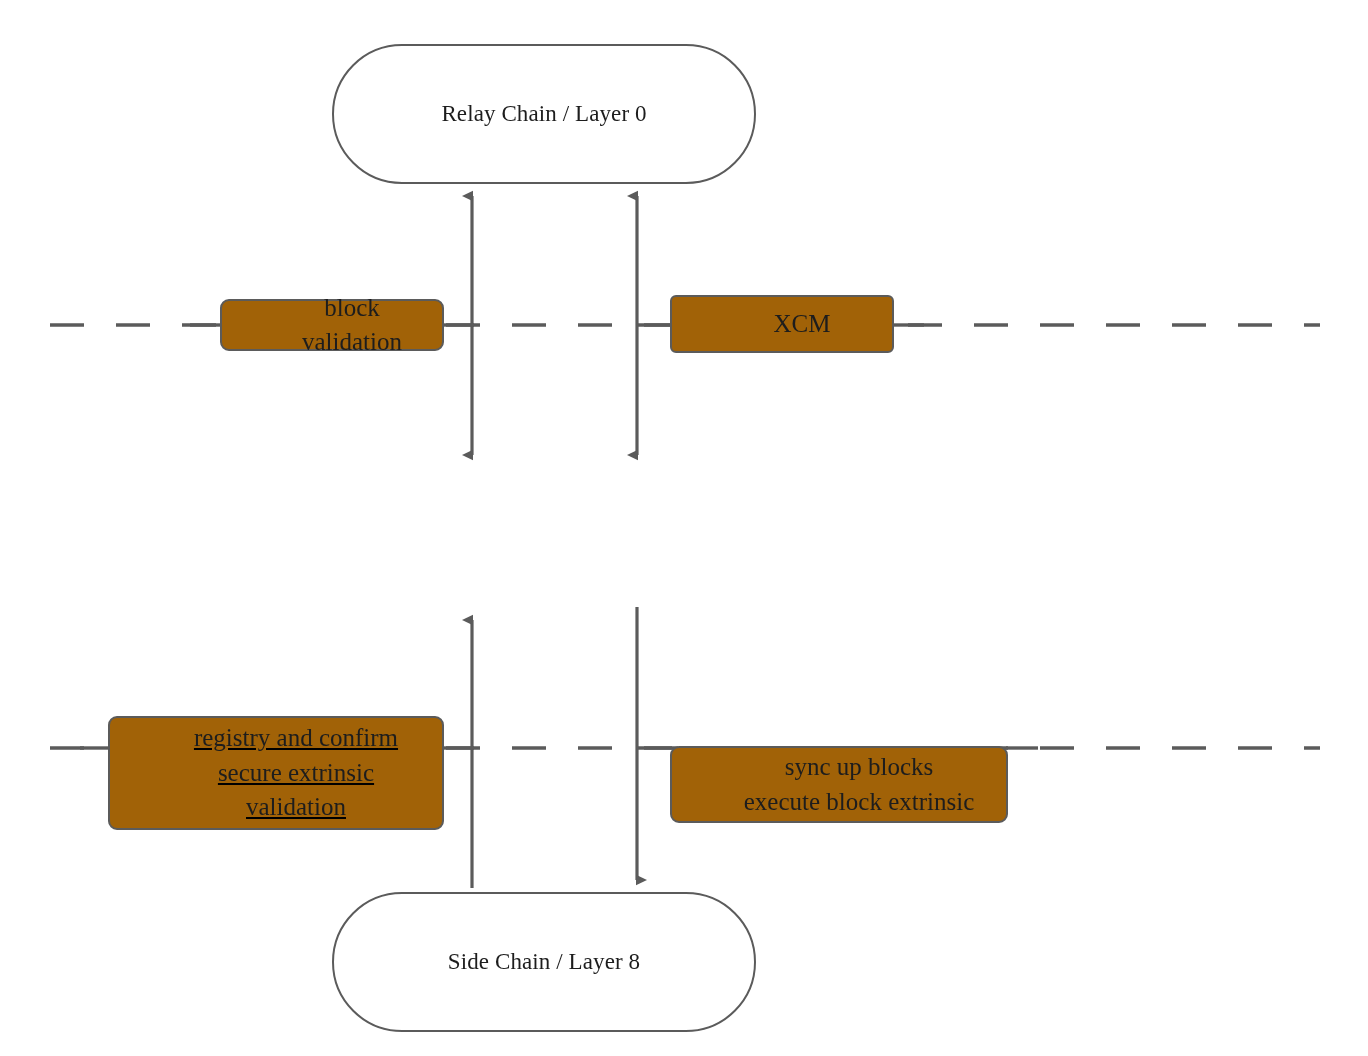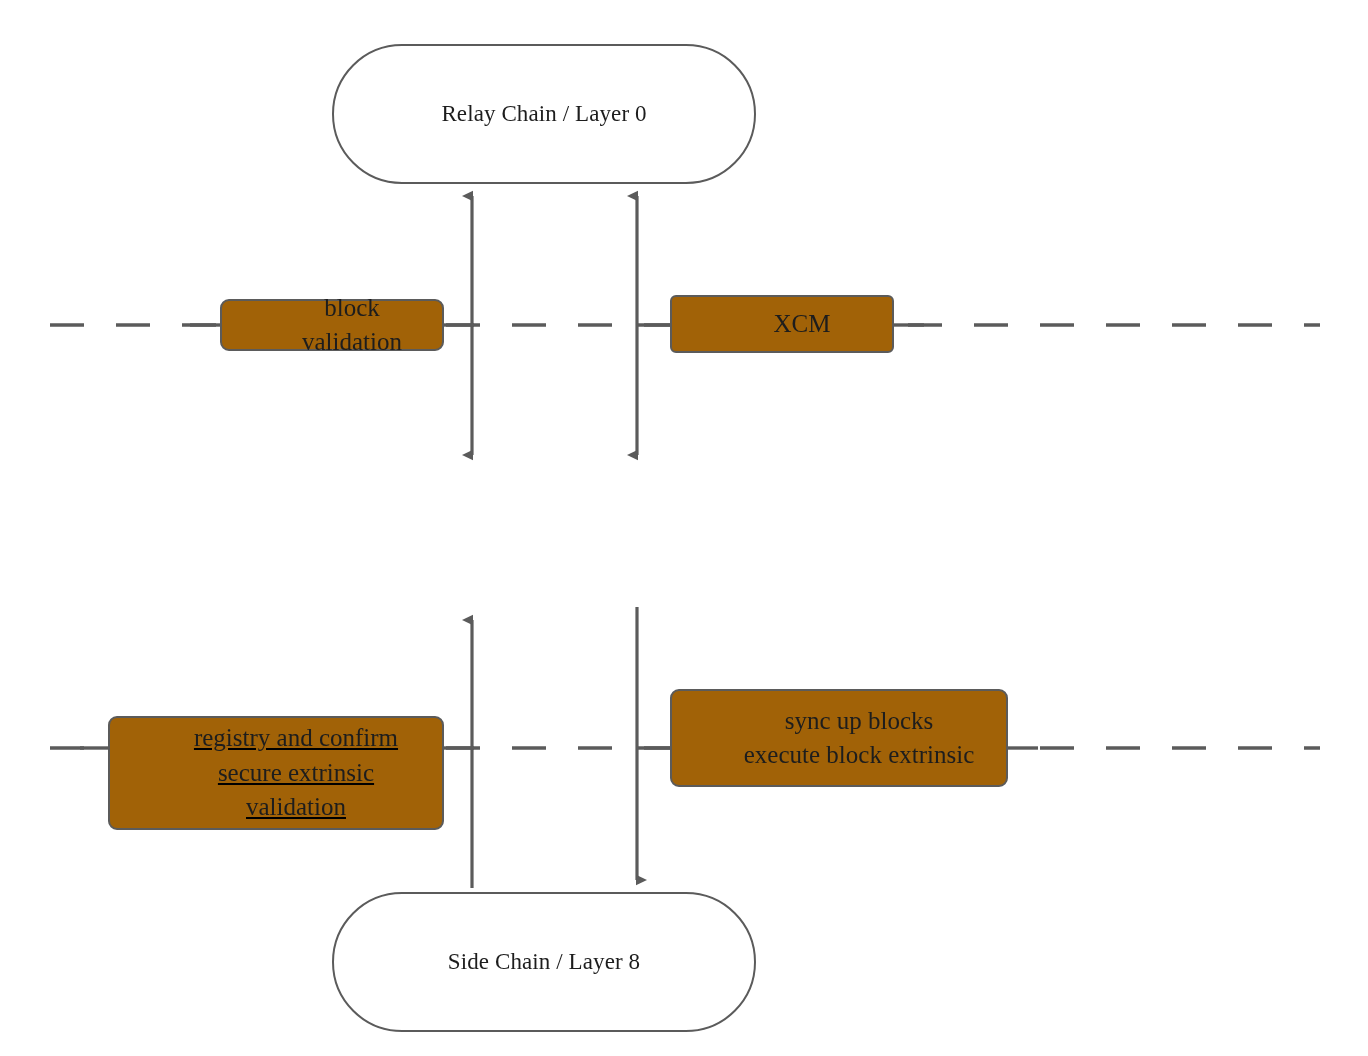--- a/index.html
+++ b/index.html
@@ -67,21 +67,21 @@
     padding: 0 10px;
   }
   
   #node-relay  { left: 332px; top: 44px;  width: 424px; height: 140px; }
   #node-para   { left: 332px; top: 467px; width: 424px; height: 140px; }
   #node-side   { left: 332px; top: 892px; width: 424px; height: 140px; }
   
   #label-block-validation { left: 220px; top: 299px; width: 224px; height: 52px; }
   #label-xcm              { left: 670px; top: 295px; width: 224px; height: 58px; border-radius: 6px; }
   #label-registry         { left: 108px; top: 716px; width: 336px; height: 114px; text-decoration: underline; }
-  #label-sync             { left: 670px; top: 689px; width: 338px; height: 98px; }
+  #label-sync             { left: 670px; top: 746px; width: 338px; height: 77px; }
 </style>
 </head>
 <body>
 
 <div id="diagram-root">
 
   <svg id="diagram-svg" viewBox="0 0 1368 1056">
     <defs>
       <marker id="arrow-up" markerWidth="12" markerHeight="12" refX="6" refY="10.5" orient="auto-start-reverse" markerUnits="userSpaceOnUse">
         <path d="M 6 0.5 L 11.2 11.5 L 0.8 11.5 Z" fill="#5b5b5b"></path>

